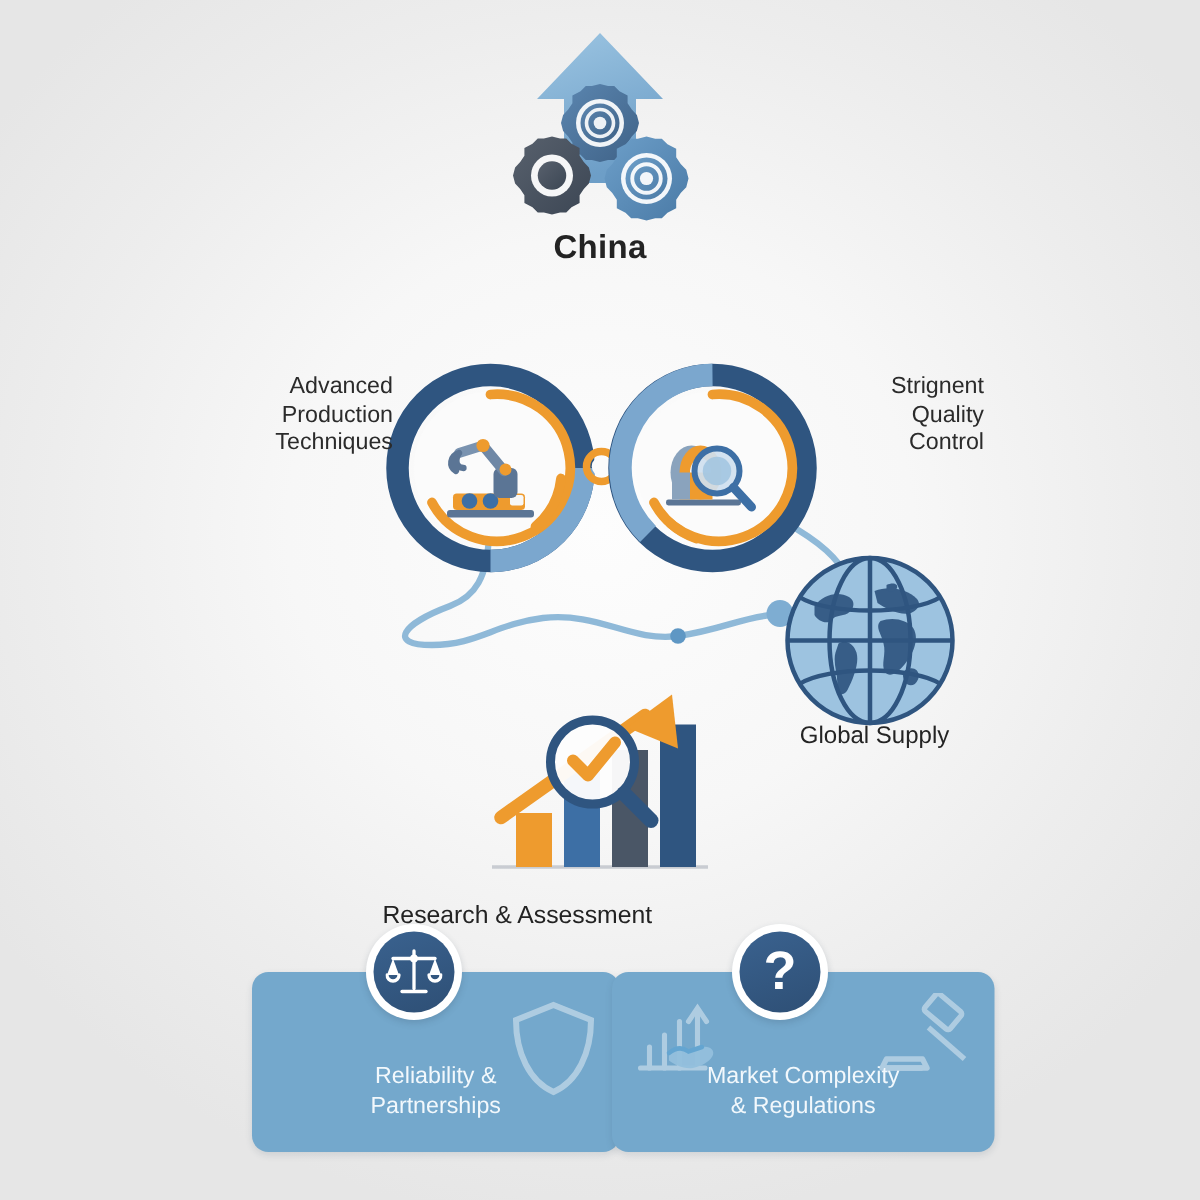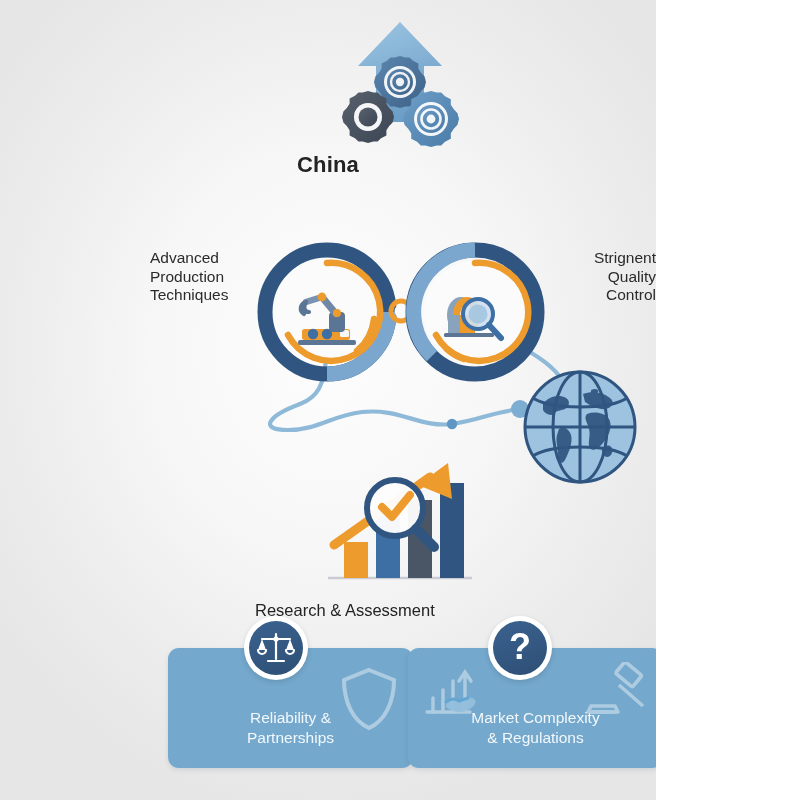--- a/index.html
+++ b/index.html
@@ -9,21 +9,21 @@
   }
   body {
     width: 800px;
     height: 800px;
     font-family: "Liberation Sans", sans-serif;
     background: #ffffff;
     overflow: hidden;
   }
   #stage {
     position: relative;
-    width: 656px;
+    width: 800px;
     height: 800px;
     background:
       radial-gradient(ellipse 62% 58% at 50% 44%, #fdfdfd 0%, #f7f7f7 42%, #ededed 74%, #e6e6e6 100%);
     overflow: hidden;
     text-decoration: underline;
   }
   .abs { position: absolute; }
 
   
   #title-block {
@@ -51,20 +51,21 @@
   .side-label {
     font-size: 15.5px;
     color: #2b2b2b;
     line-height: 1.2;
     white-space: pre-line;
   }
   #label-advanced {
     left: 150px;
     top: 249px;
     width: 112px;
+    text-align: right;
   }
   #label-quality {
     left: 538px;
     top: 249px;
     width: 118px;
     text-align: right;
   }
   #label-global {
     left: 488px;
     top: 481px;
@@ -297,20 +298,21 @@
       <path d="M60,52 L70,62 L88,40" fill="none" stroke="#ee9b2e" stroke-width="8" stroke-linecap="round" stroke-linejoin="round"></path>
     </g>
   </svg>
 
   <div class="abs side-label" id="label-advanced">Advanced
 Production
 Techniques</div>
   <div class="abs side-label" id="label-quality">Strignent
 Quality
 Control</div>
+  <div class="abs side-label" id="label-global">Global Supply</div>
   <div class="abs side-label" id="label-research">Research &amp; Assessment</div>
 
   <div class="abs panel" id="panel-reliability">
     <svg class="watermark" style="right:14px; top:18px;" width="60" height="66" viewBox="0 0 60 66">
       <path d="M30,4 L55,14 C55,36 46,55 30,62 C14,55 5,36 5,14 Z" fill="none" stroke="#ffffff" stroke-width="4"></path>
     </svg>
     <div class="panel-text">Reliability &amp;
 Partnerships</div>
   </div>
 

